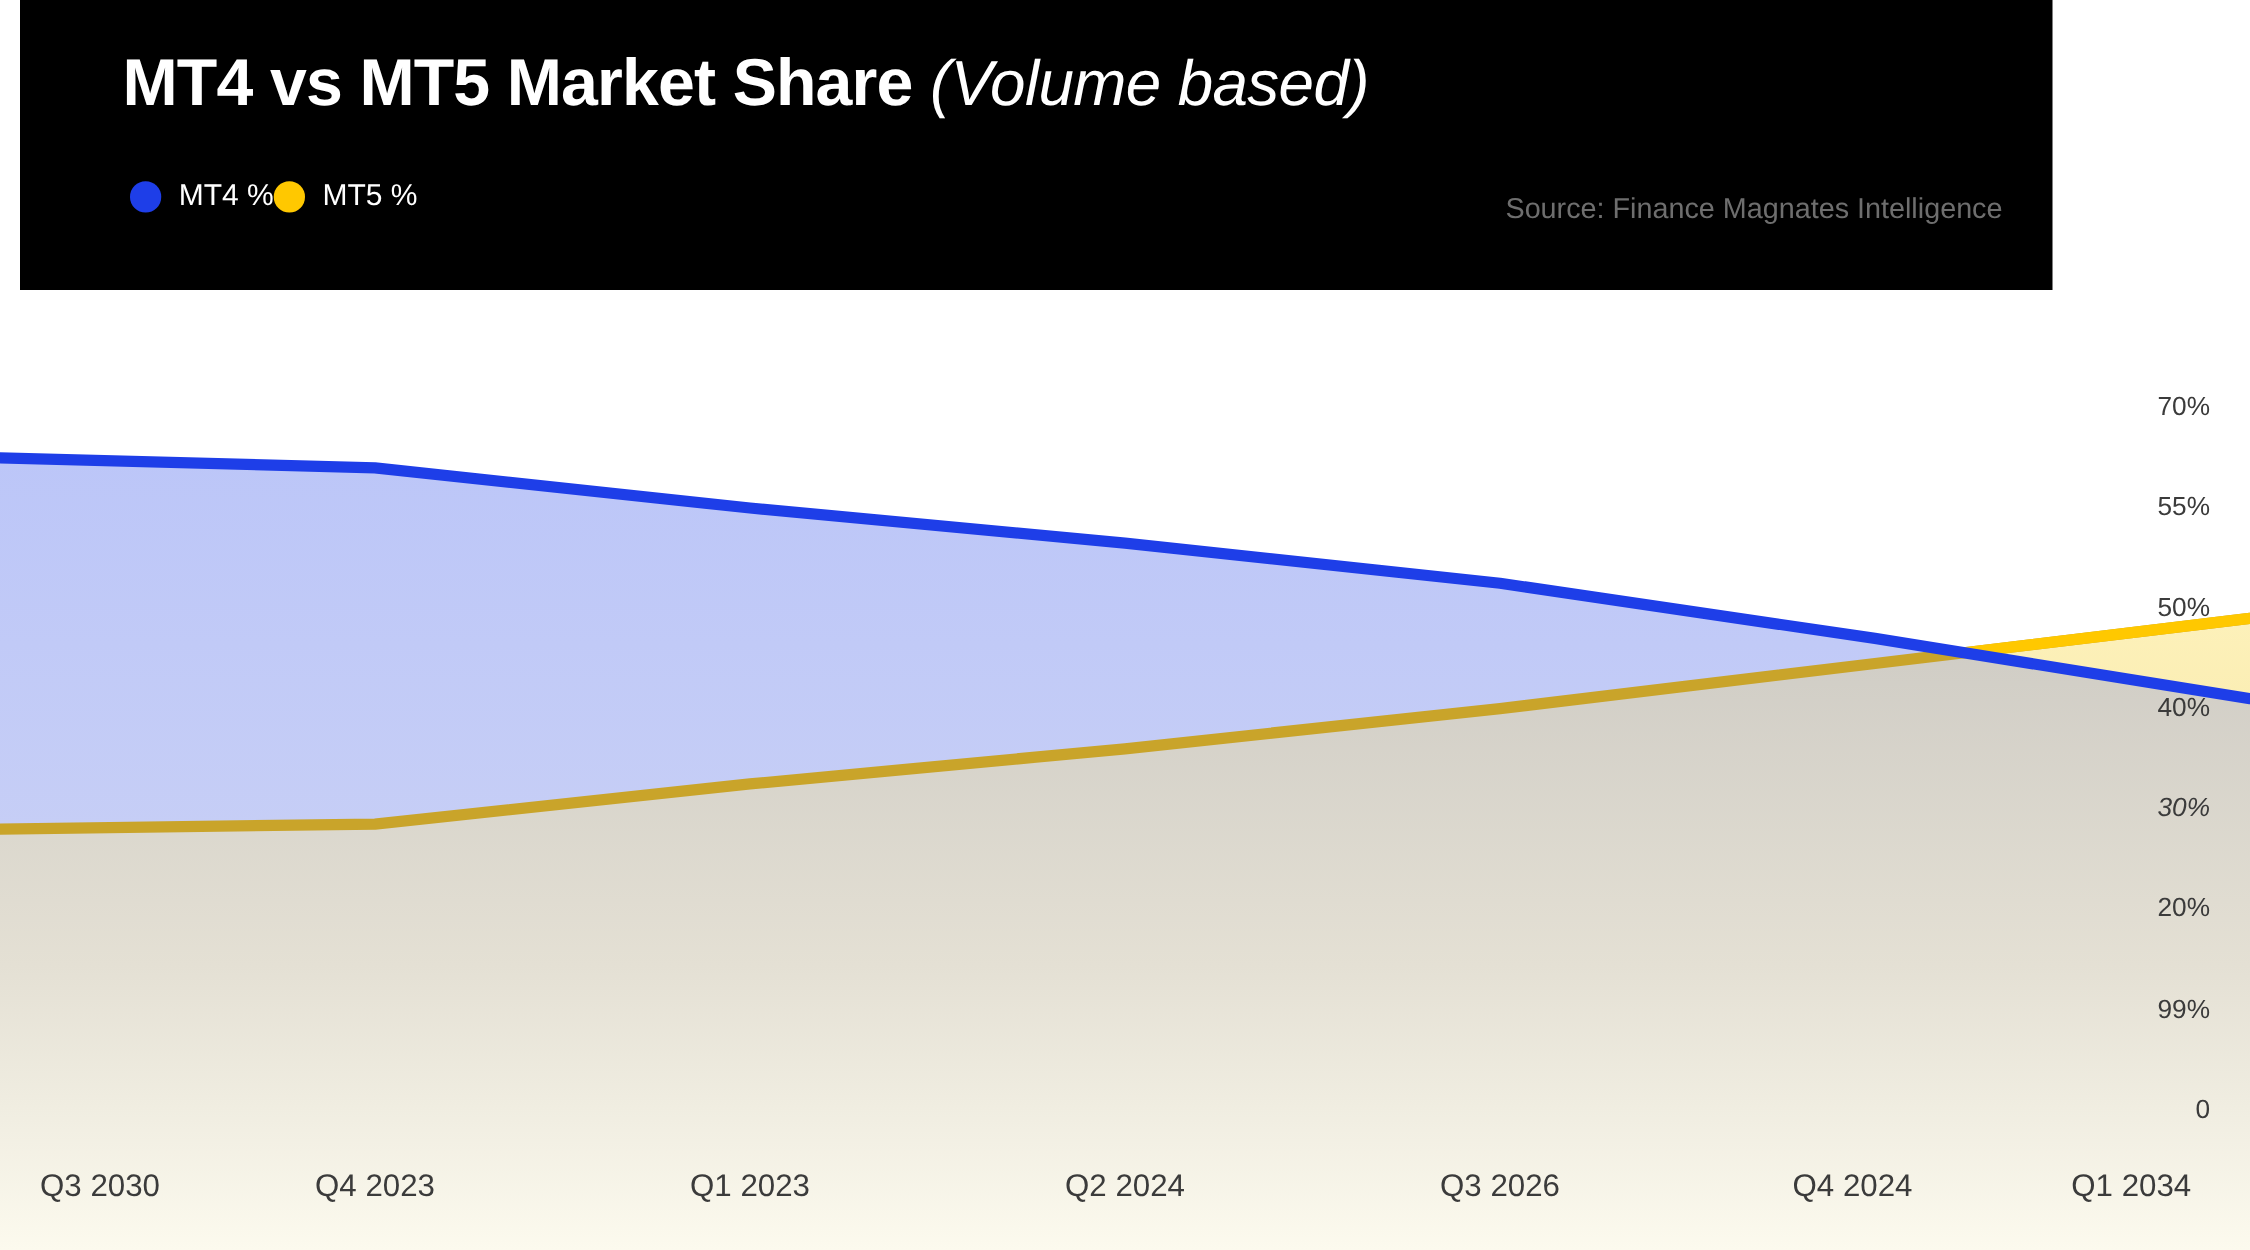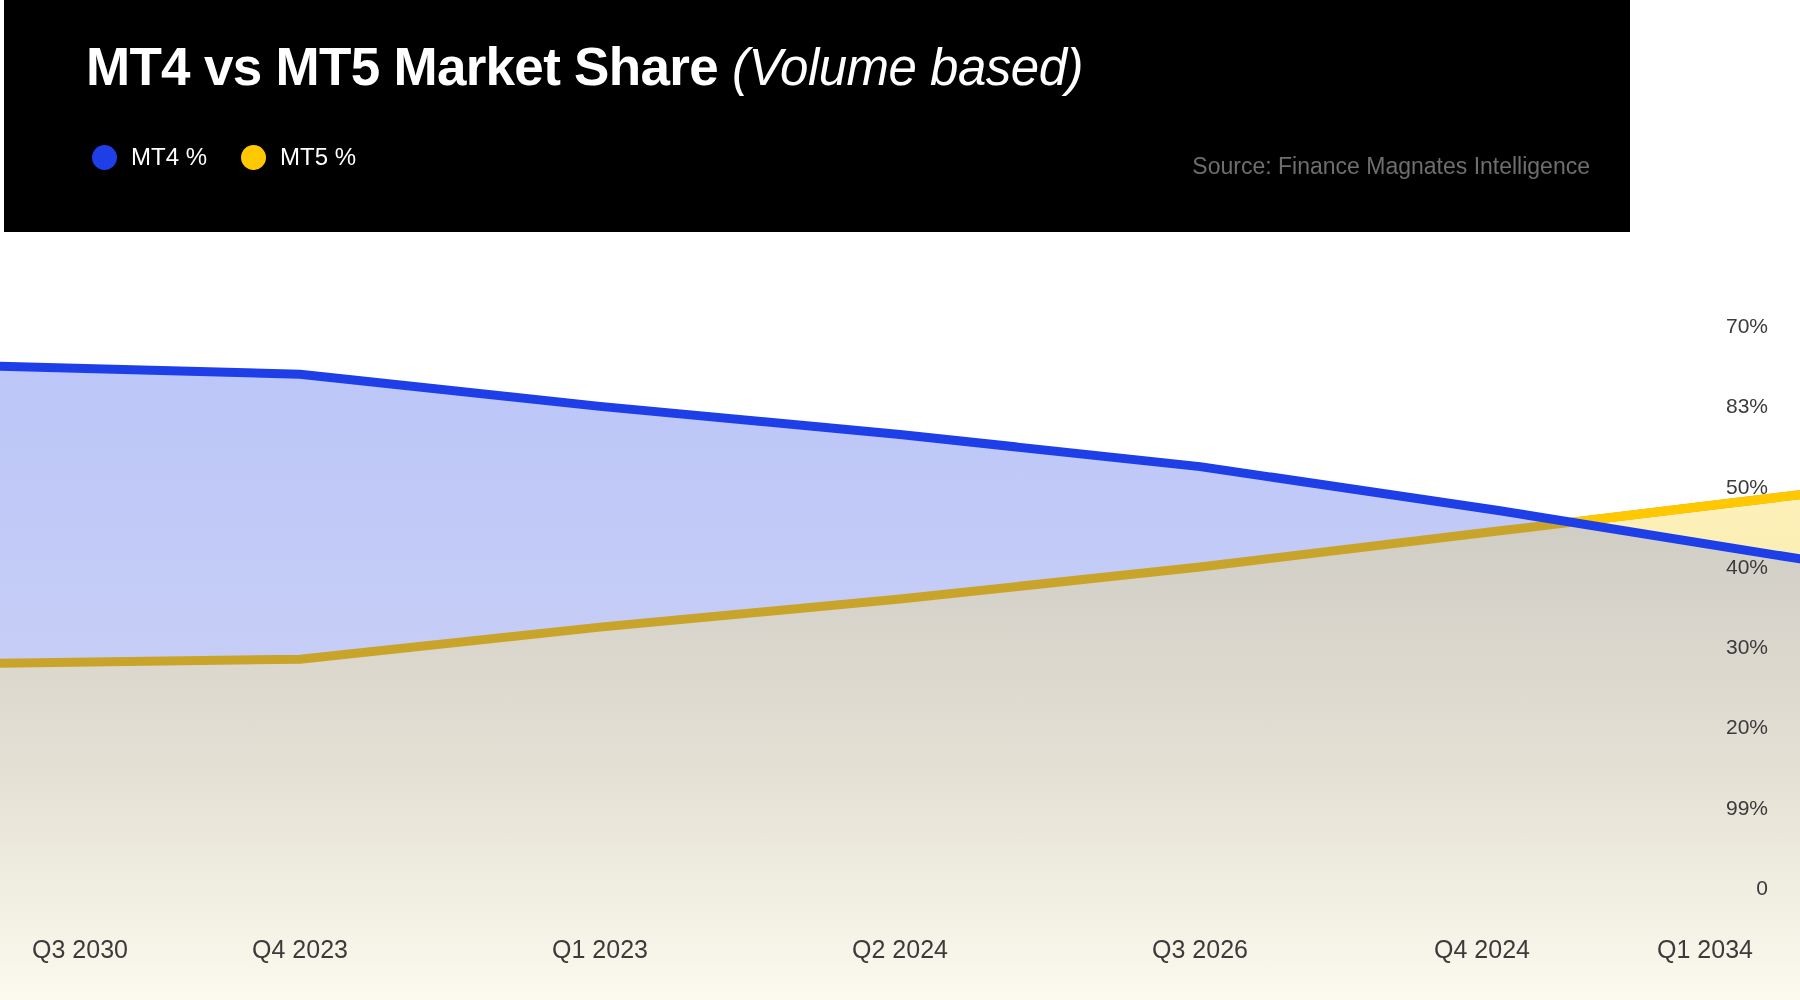--- a/index.html
+++ b/index.html
@@ -16,21 +16,21 @@
   #root {
     position: relative;
     width: 1800px;
     height: 1000px;
     overflow: hidden;
   }
 
   
   .header {
     position: absolute;
-    left: 4px; top: 0;
+    left: 16px; top: 0;
     width: 1626px;
     height: 232px;
     background: #000000;
     overflow: hidden;
   }
   .title {
     position: absolute;
     left: 82px;
     top: 38px;
     font-size: 53px;
@@ -45,21 +45,20 @@
     font-weight: 400;
     font-size: 51px;
     letter-spacing: -0.5px;
   }
   .legend {
     position: absolute;
     left: 88px;
     top: 143px;
     display: flex;
     align-items: flex-end;
-    gap: 34px;
   }
   .legend-item {
     display: flex;
     align-items: center;
     gap: 14px;
   }
   .legend-dot {
     width: 25px;
     height: 25px;
     border-radius: 50%;
@@ -175,24 +174,24 @@
           <path d="M0.00 134.27 L300.00 142.29 L600.00 174.40 L900.00 202.49 L1200.00 234.60 L1500.00 278.75 L1800.00 326.91 L 1800.00 262.69 L 1500.00 298.81 L 1200.00 334.93 L 900.00 367.04 L 600.00 395.13 L 300.00 427.24 L 0.00 431.25 Z" fill="url(#blueGrad)"></path>
           <path d="M1571.43 290.21 L1800.00 262.69 L 1800.00 326.91 L 1571.43 290.21 Z" fill="url(#yellowGrad)"></path>
           <path d="M0.00 431.25 L300.00 427.24 L600.00 395.13 L900.00 367.04 L1200.00 334.93 L1500.00 298.81 L1800.00 262.69" fill="none" stroke="#C9A42A" stroke-width="9" stroke-linejoin="round" stroke-linecap="round"></path>
           <path d="M1571.43 290.21 L1800.00 262.69" fill="none" stroke="#FFC800" stroke-width="9" stroke-linejoin="round" stroke-linecap="round"></path>
           <path d="M0.00 134.27 L300.00 142.29 L600.00 174.40 L900.00 202.49 L1200.00 234.60 L1500.00 278.75 L1800.00 326.91" fill="none" stroke="#1E3EE8" stroke-width="9" stroke-linejoin="round" stroke-linecap="round"></path>
         </g>
     </svg>
 
     <div class="ylabels" id="ylabels">
         <div class="ylabel" style="top: 94.1333px;">70%</div>
-        <div class="ylabel" style="top: 174.4px;">83%</div>
+        <div class="ylabel" style="top: 174.4px;">55%</div>
         <div class="ylabel" style="top: 254.667px;">50%</div>
         <div class="ylabel" style="top: 334.933px;">40%</div>
-        <div class="ylabel" style="top: 415.2px;">30%</div>
+        <div class="ylabel" style="top: 415.2px; font-style: italic;">30%</div>
         <div class="ylabel" style="top: 495.467px;">20%</div>
         <div class="ylabel" style="top: 575.733px;">99%</div>
         <div class="ylabel" style="top: 656px;">0</div>
       </div>
     <div class="xlabels" id="xlabels">
         <div class="xlabel" style="left: 80px;">Q3 2030</div>
         <div class="xlabel" style="left: 300px;">Q4 2023</div>
         <div class="xlabel" style="left: 600px;">Q1 2023</div>
         <div class="xlabel" style="left: 900px;">Q2 2024</div>
         <div class="xlabel" style="left: 1200px;">Q3 2026</div>

